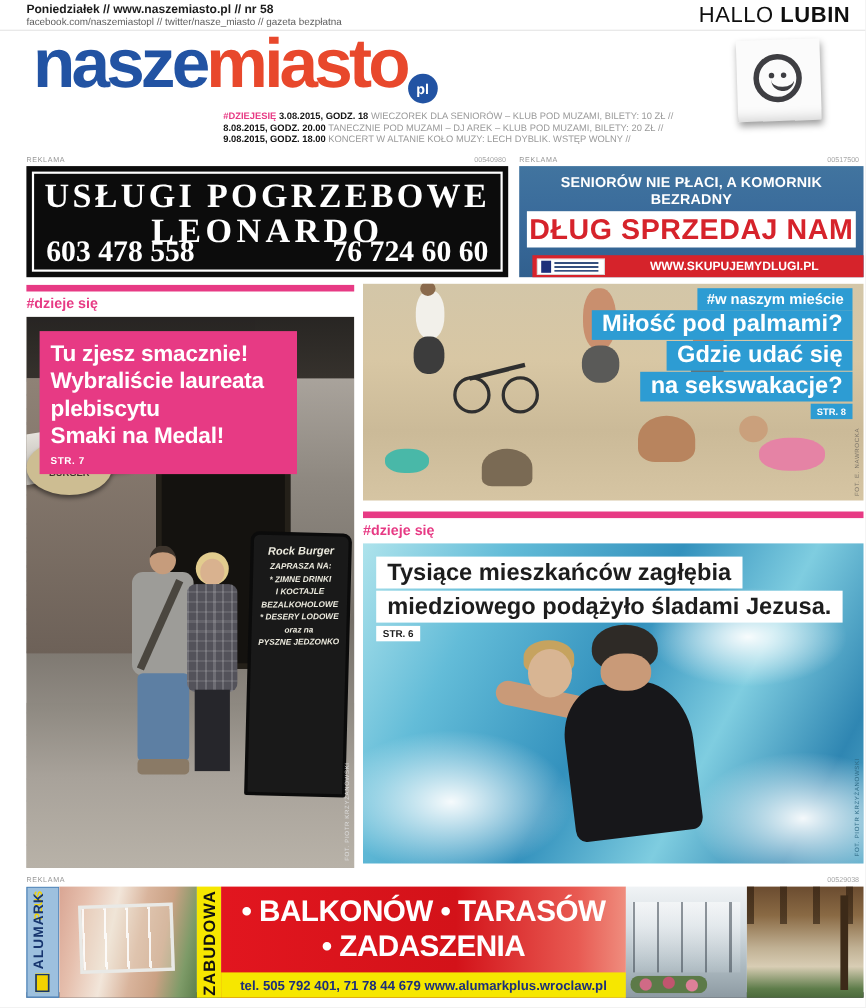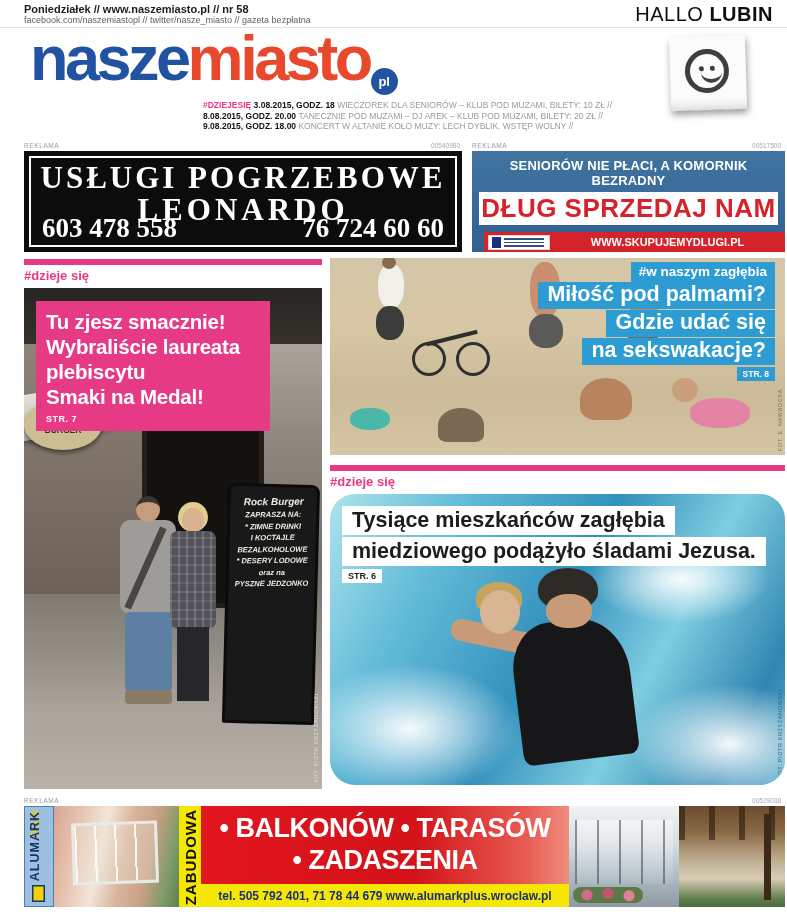--- a/index.html
+++ b/index.html
@@ -130,21 +130,21 @@
   .blob { position:absolute; border-radius:45%; }
   #bch-tag { position:absolute; right:10px; top:4px; background:#2d9cd3; color:#fff;
     font-size:13.5px; font-weight:800; padding:2px 8px 3px; }
   #bch-stack { position:absolute; right:10px; top:23px; display:flex; flex-direction:column; align-items:flex-end; }
   #bch-stack .bline { background:#2d9cd3; color:#fff; font-size:21.5px; line-height:23px; font-weight:600;
     padding:1px 9px 3px; margin-top:1px; white-space:nowrap; }
   #bch-stack .ref { background:#2d9cd3; color:#fff; font-size:8.5px; font-weight:800; padding:2px 6px; margin-top:2px; }
 
   
   #photo-water { left:330px; top:494px; width:455px; height:291px; overflow:hidden;
-    background:linear-gradient(118deg,#aee3ec 0%,#63bcd8 22%,#3391bd 48%,#7fcde0 68%,#2f86b2 88%,#57aac9 100%);border-radius:25px; }
+    background:linear-gradient(118deg,#aee3ec 0%,#63bcd8 22%,#3391bd 48%,#7fcde0 68%,#2f86b2 88%,#57aac9 100%); }
   .foam { position:absolute; background:radial-gradient(closest-side, rgba(255,255,255,.95), rgba(255,255,255,0)); border-radius:50%; }
   #wt-childhair { position:absolute; left:146px; top:88px; width:46px; height:30px; background:#c6a35f; border-radius:50% 50% 30% 30%; }
   #wt-childhead { position:absolute; left:150px; top:96px; width:40px; height:44px; background:#d8b593; border-radius:50%; }
   #wt-manhair { position:absolute; left:208px; top:74px; width:60px; height:42px; background:#2e2a26; border-radius:50% 50% 42% 42%; }
   #wt-manface { position:absolute; left:216px; top:100px; width:46px; height:34px; background:#c99a78; border-radius:46%; }
   #wt-manbody { position:absolute; left:186px; top:126px; width:116px; height:140px; background:#17171a;
     border-radius:34% 42% 8% 8%; transform:rotate(-7deg); }
   #wt-arm { position:absolute; left:120px; top:132px; width:90px; height:22px; background:#c99a78; border-radius:12px; transform:rotate(12deg); }
   #ov-jezus { position:absolute; left:12px; top:12px; }
   #ov-jezus .wline { display:table; background:#fff; color:#1d1d1d; font-size:21.5px; line-height:24px;
@@ -298,21 +298,21 @@
     <div class="blob" style="left:300px; top:28px; width:28px; height:44px; background:#c08862;"></div>
     <div class="blob" style="left:298px; top:64px; width:30px; height:26px; background:#6b6b66;"></div>
     <div class="blob" style="left:250px; top:120px; width:52px; height:42px; background:#b8845e; border-radius:50% 50% 30% 30%;"></div>
     <div class="blob" style="left:360px; top:140px; width:60px; height:30px; background:#e583a5;"></div>
     <div class="blob" style="left:342px; top:120px; width:26px; height:24px; background:#caa07c; border-radius:50%;"></div>
     <div class="blob" style="left:20px; top:150px; width:40px; height:22px; background:#49b8a8;"></div>
     <div class="blob" style="left:108px; top:150px; width:46px; height:34px; background:#7a6a54; border-radius:50% 50% 20% 20%;"></div>
     <div style="position:absolute; left:82px; top:84px; width:34px; height:34px; border:3px solid #2f2f2f; border-radius:50%;"></div>
     <div style="position:absolute; left:126px; top:84px; width:34px; height:34px; border:3px solid #2f2f2f; border-radius:50%;"></div>
     <div style="position:absolute; left:96px; top:78px; width:52px; height:4px; background:#2f2f2f; transform:rotate(-14deg);"></div>
-    <div id="bch-tag">#w naszym zagłębia</div>
+    <div id="bch-tag">#w naszym mieście</div>
     <div id="bch-stack">
       <span class="bline">Miłość pod palmami?</span>
       <span class="bline">Gdzie udać się</span>
       <span class="bline">na sekswakacje?</span>
       <span class="ref">STR. 8</span>
     </div>
     <div class="vcredit" style="right:2px; bottom:4px; color:#7d7568;">FOT. E. NAWROCKA</div>
   </div>
 
   <div class="abs pinkbar" style="left:330px; top:465px; width:455px;"></div>

